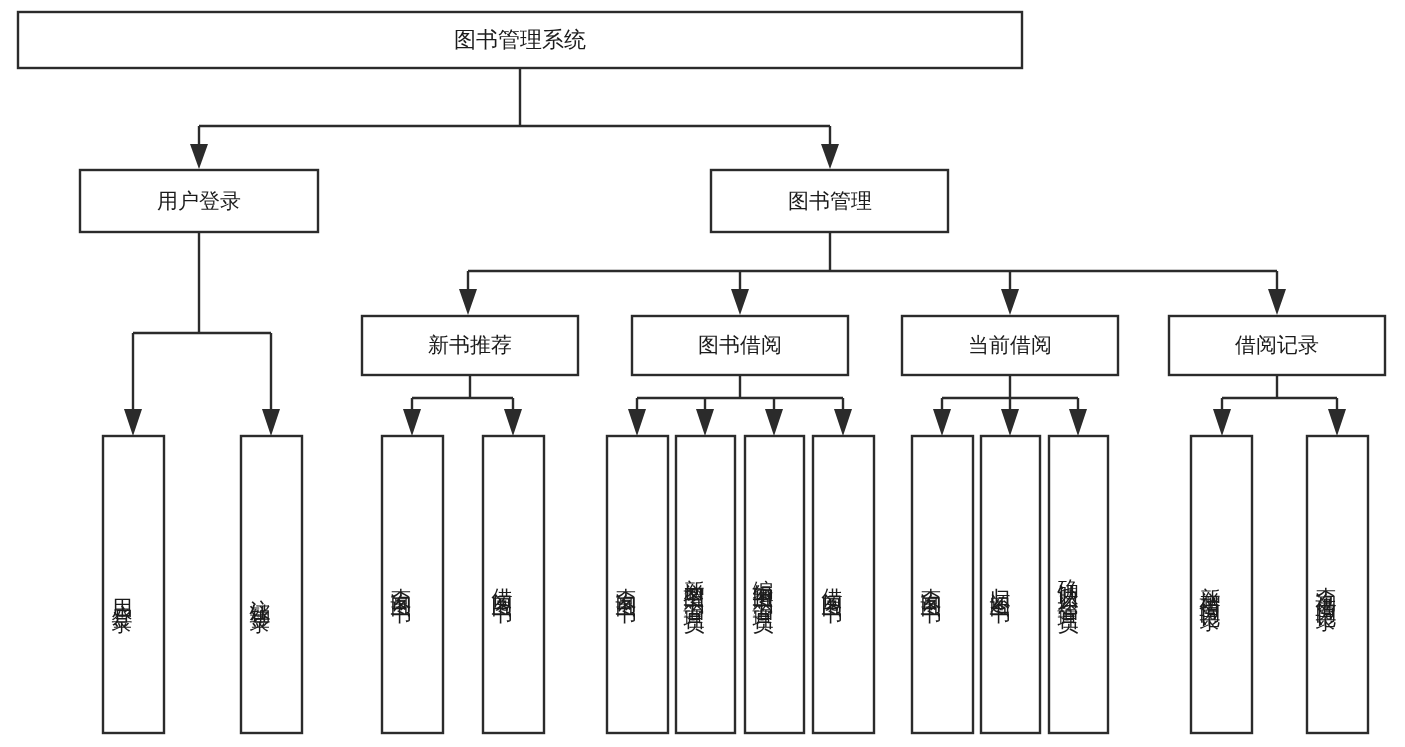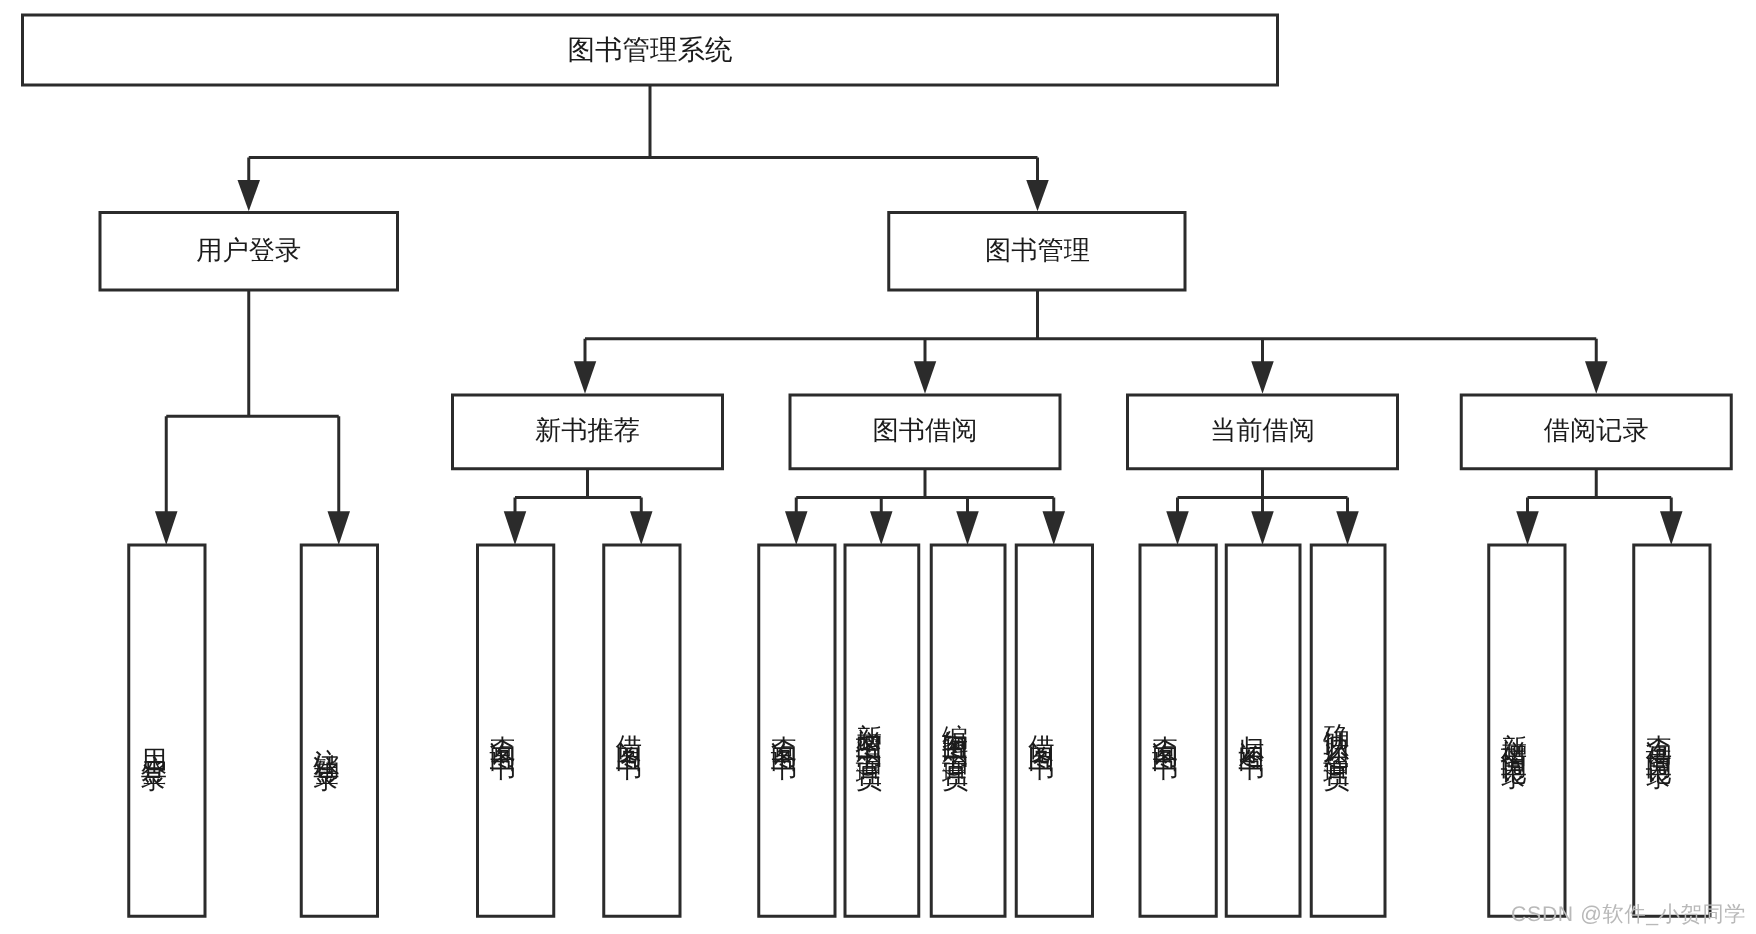--- a/index.html
+++ b/index.html
@@ -228,14 +228,13 @@
   <span class="vlabel" style="left:753px; top:444px; height:280px;">编辑图书（管理员）</span>
   <span class="vlabel" style="left:822px; top:511px; height:140px;">借阅图书</span>
 
   <span class="vlabel" style="left:921px; top:511px; height:140px;">查询图书</span>
   <span class="vlabel" style="left:990px; top:511px; height:140px;">归还图书</span>
   <span class="vlabel" style="left:1058px; top:444px; height:280px;">确认归还（管理员）</span>
 
   <span class="vlabel" style="left:1200px; top:480px; height:210px;">新增借阅记录</span>
   <span class="vlabel" style="left:1316px; top:480px; height:210px;">查询借阅记录</span>
 
-  <div id="watermark">CSDN @软件_小贺同学</div>
 </div>
 
 </body></html>

